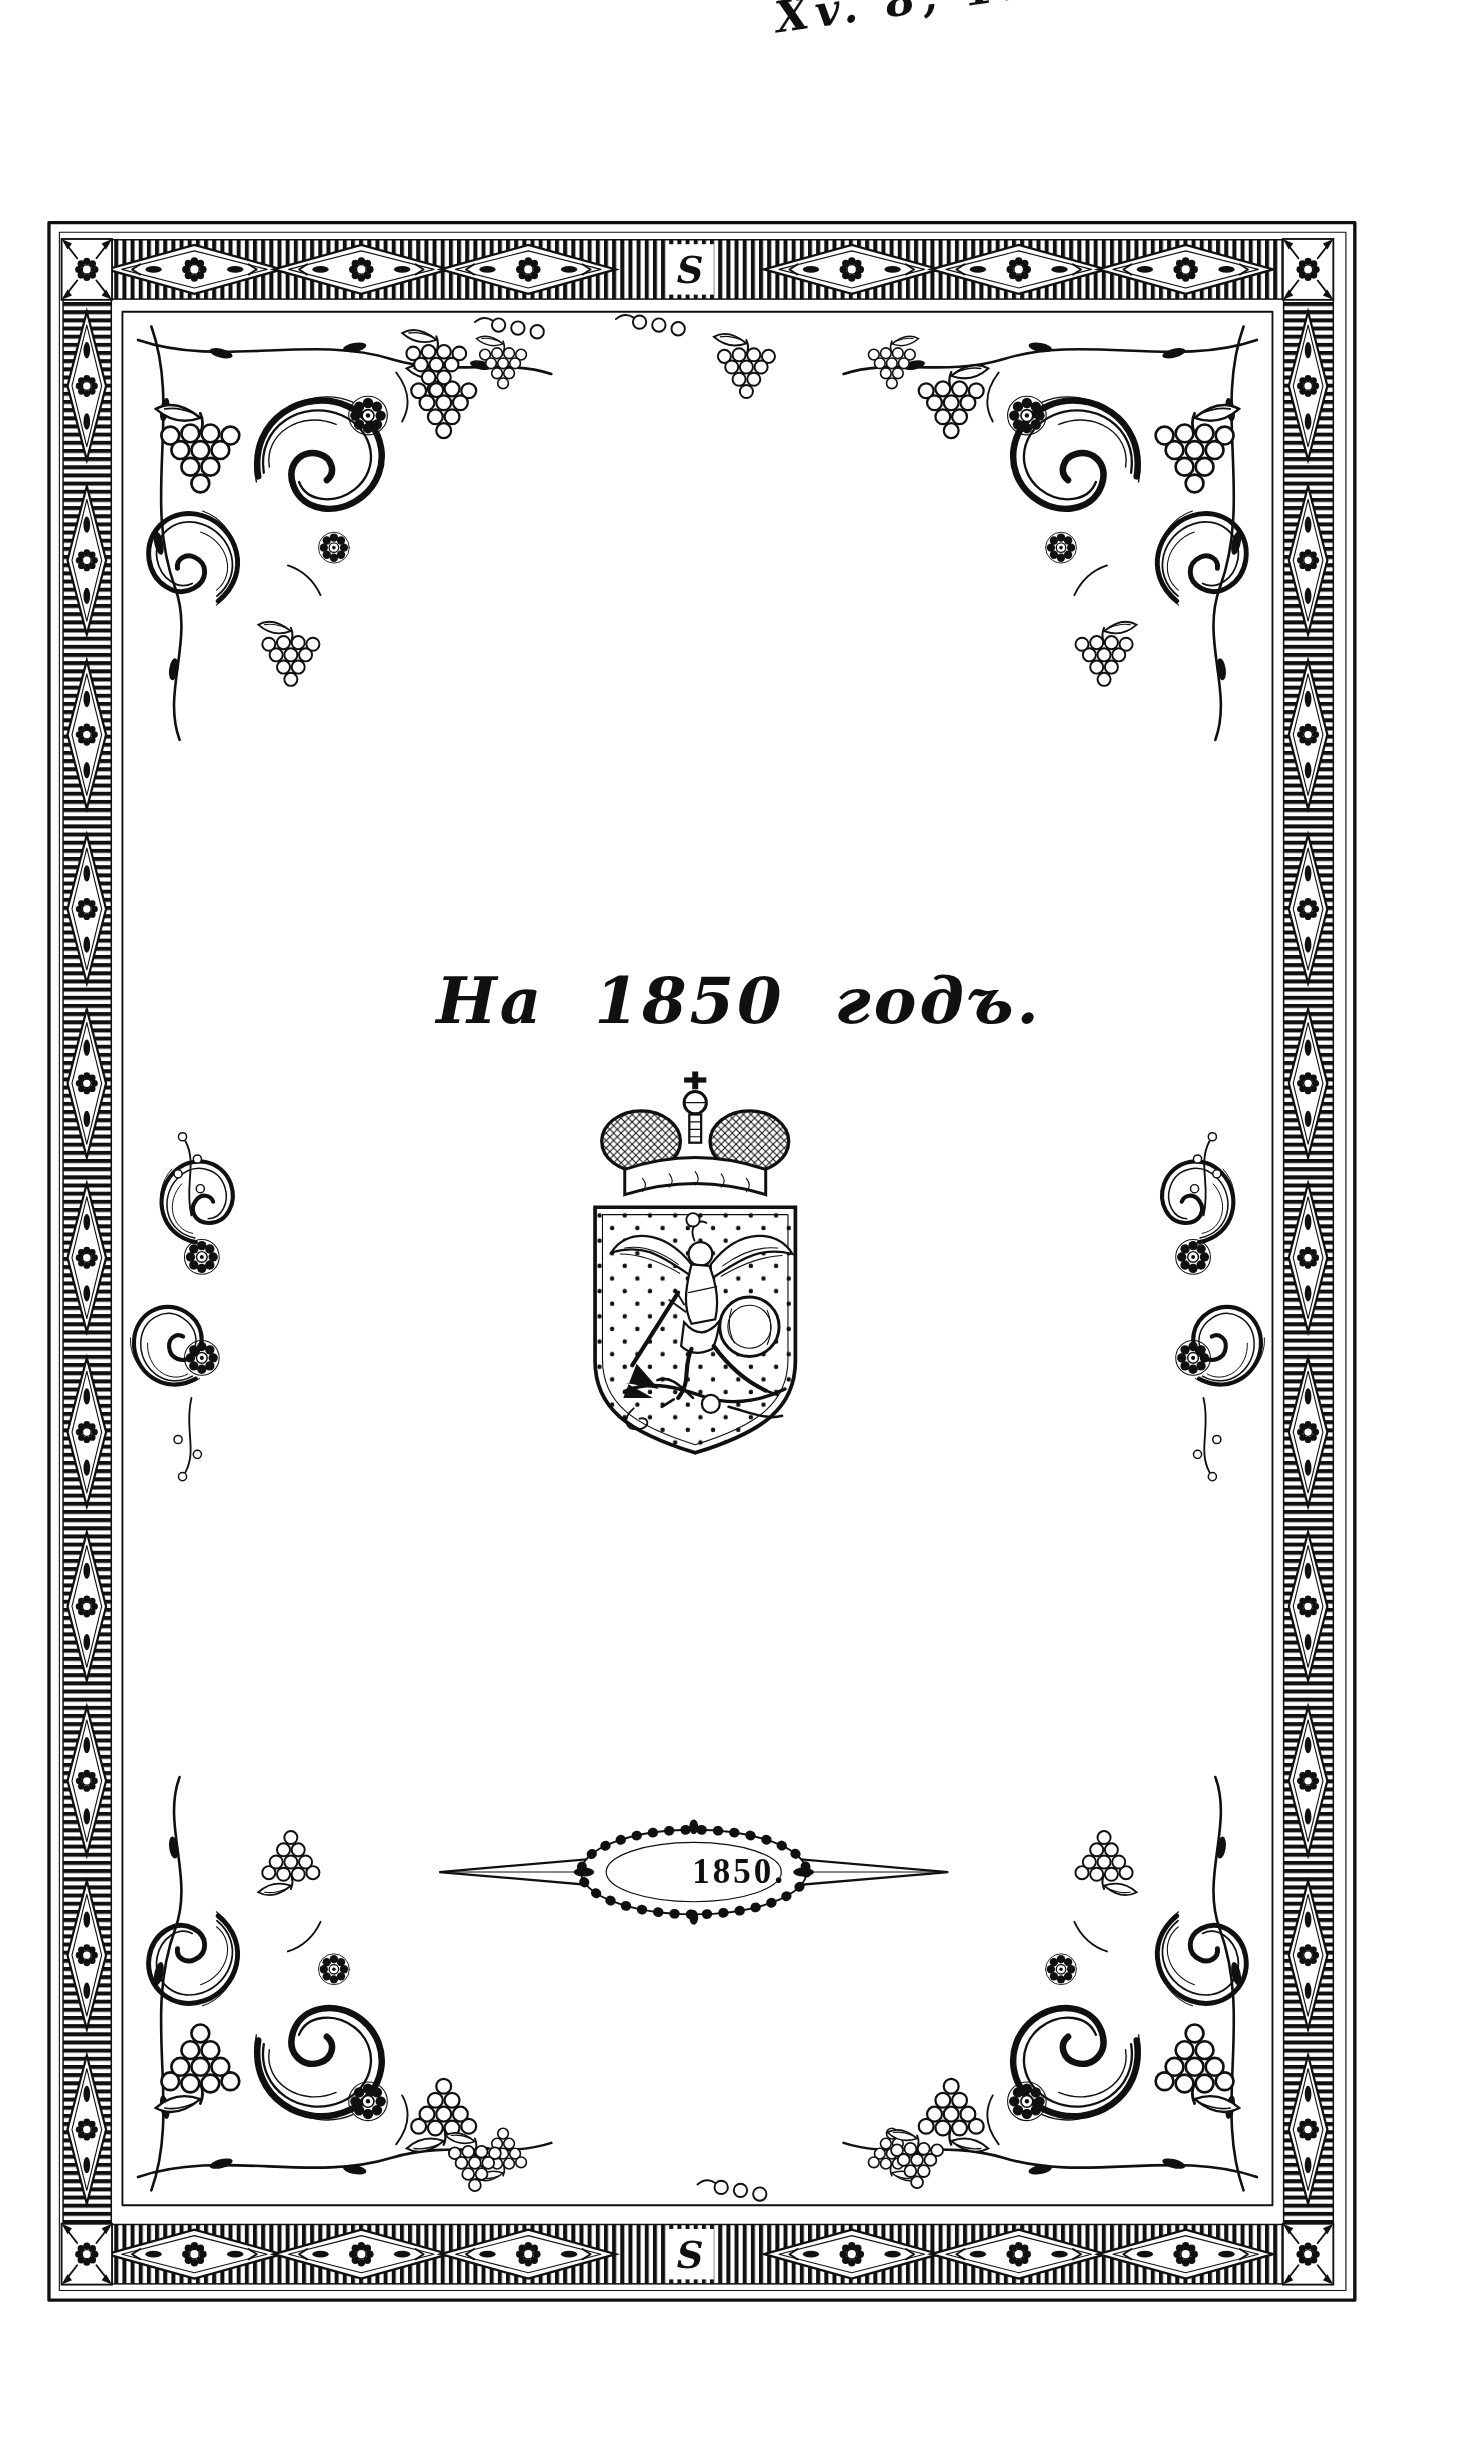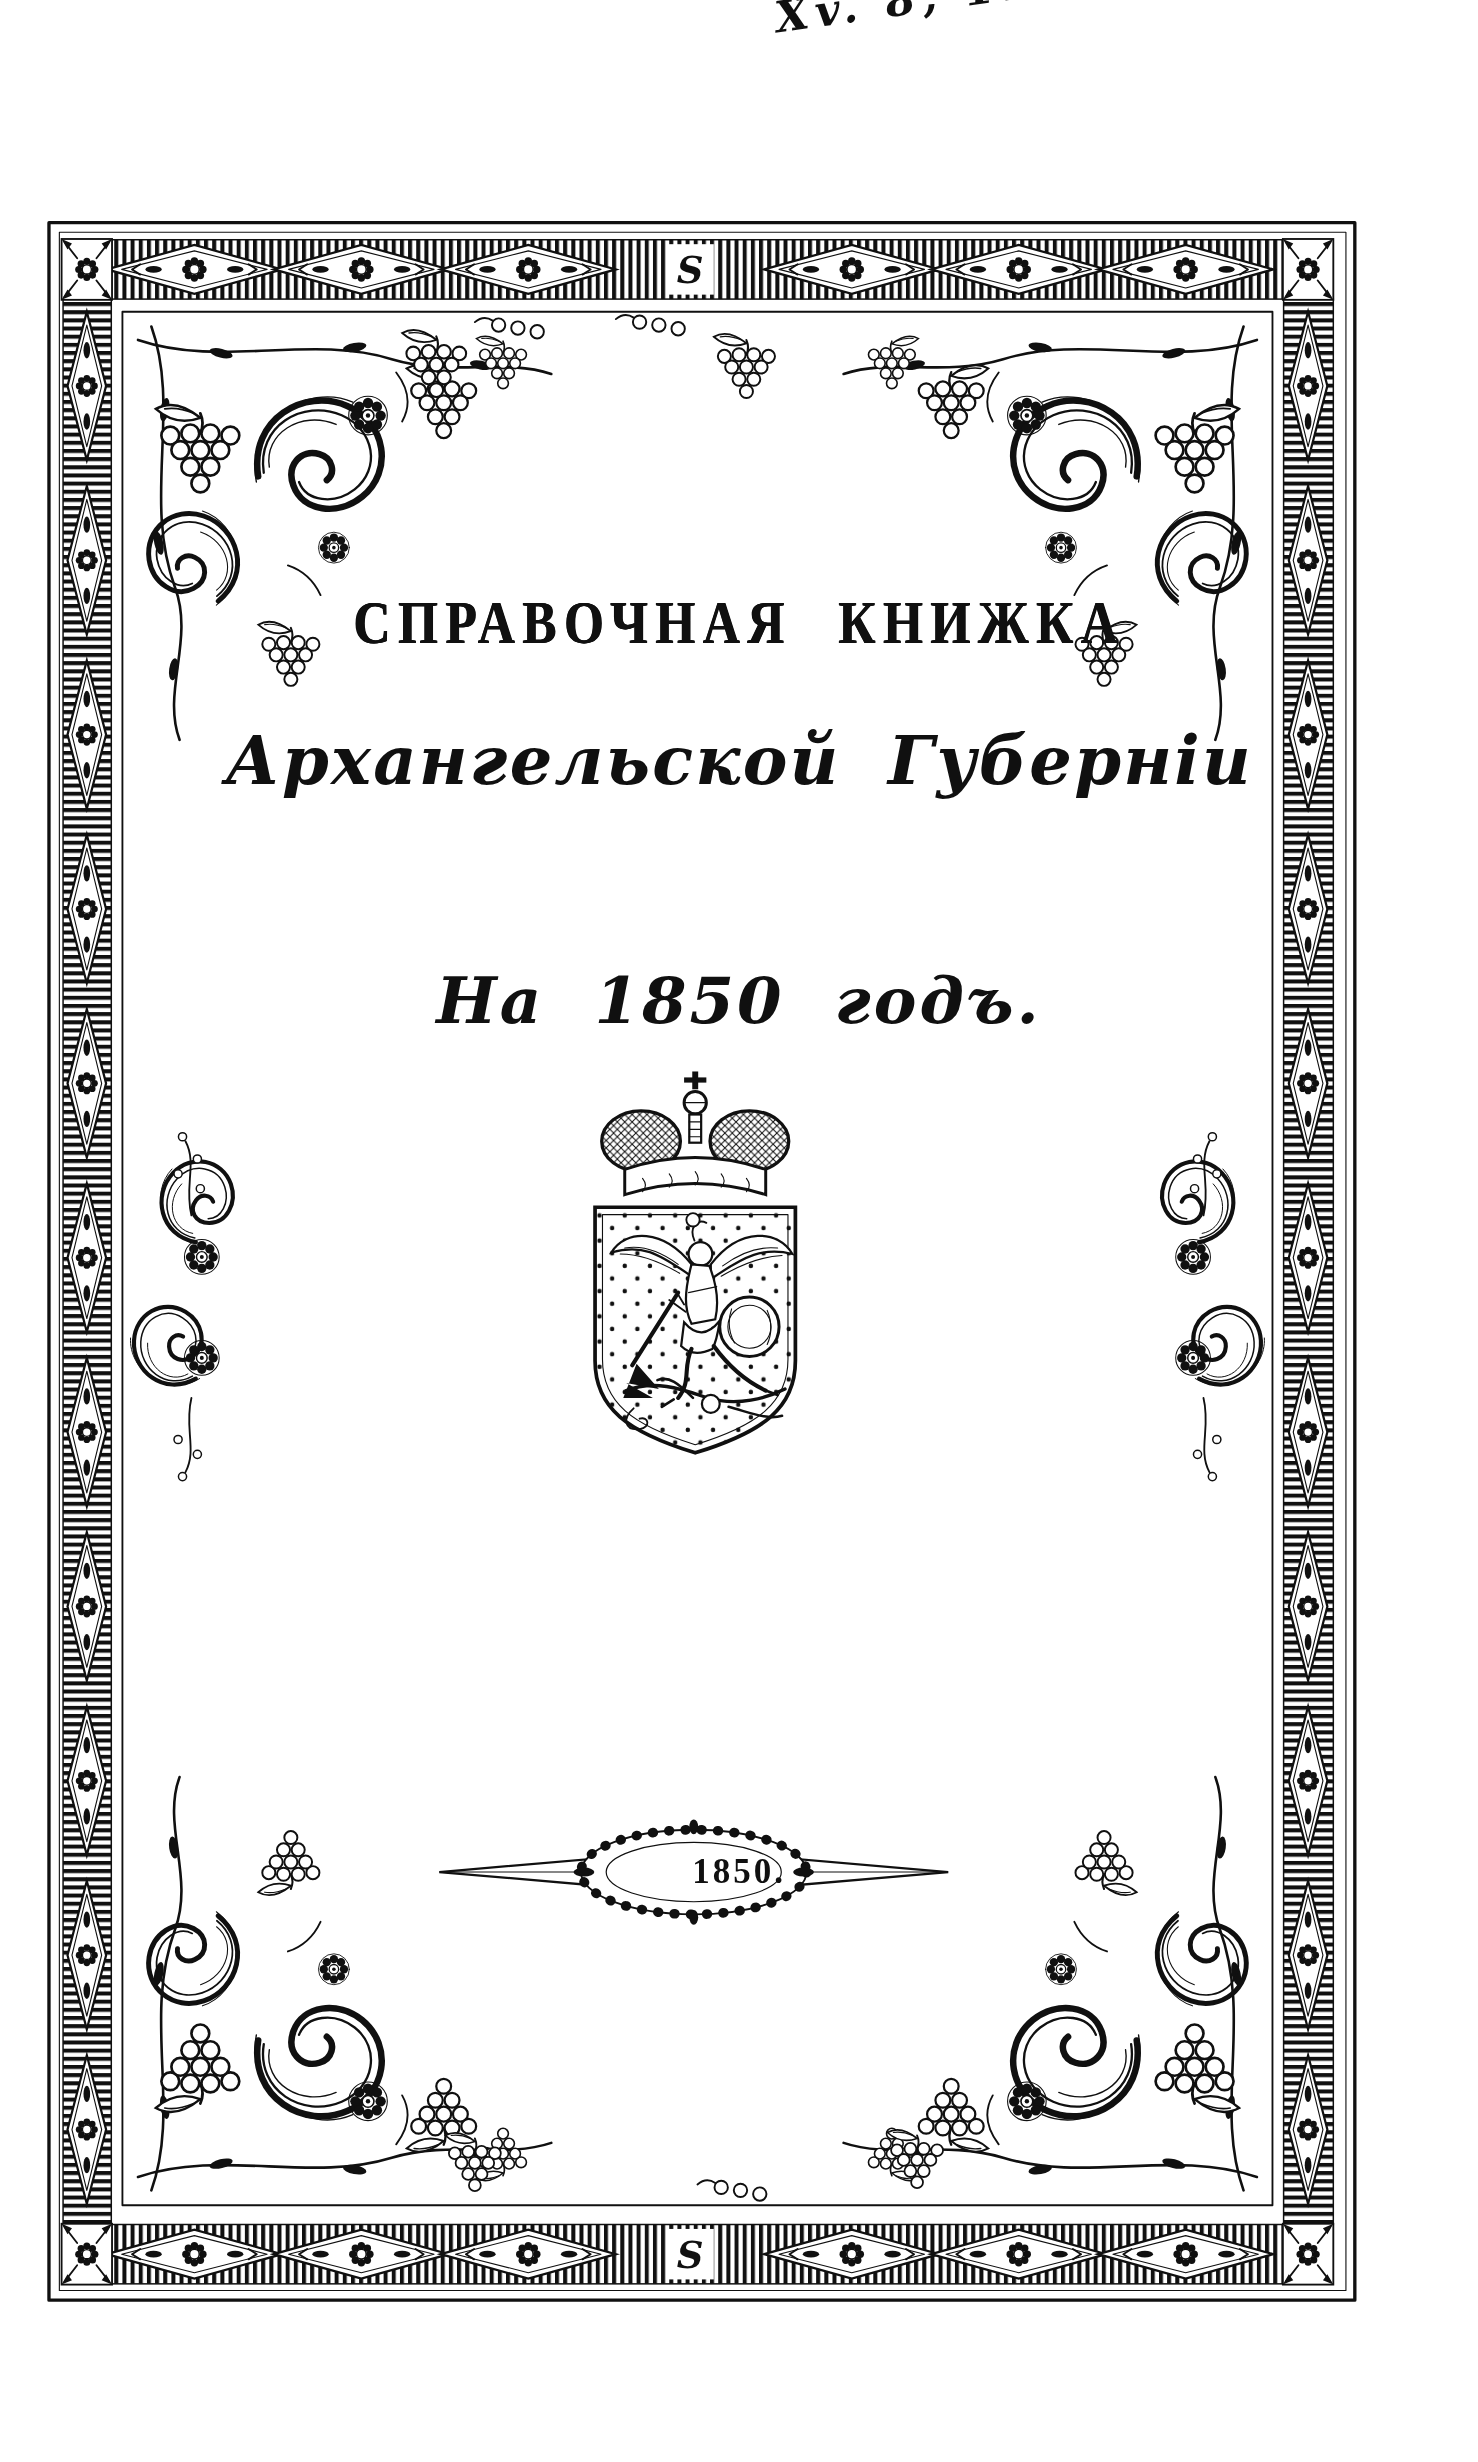--- a/index.html
+++ b/index.html
@@ -311,25 +311,21 @@
       <ellipse cx="787" cy="2523" rx="14" ry="6" class="ink"></ellipse>
       <ellipse cx="1083" cy="2523" rx="14" ry="6" class="ink"></ellipse>
       <ellipse cx="935" cy="2462" rx="6" ry="10" class="ink"></ellipse>
       <ellipse cx="935" cy="2584" rx="6" ry="10" class="ink"></ellipse>
     </g>
   </svg>
 
   <div class="layer">
     <div class="note">Хv. 8, 113</div>
 
-    <div class="txt t-main">
-      <span class="cond">СПРАВОЧНАЯ КНИЖКА</span>
-    </div>
-
-    <div class="txt t-region">Архангельской Губерніи</div>
+
 
     <div class="txt t-year">На 1850 годъ.</div>
 
 
     <div class="txt t-cart">1850.</div>
   </div>
 </div>
 
 
 </body></html>

